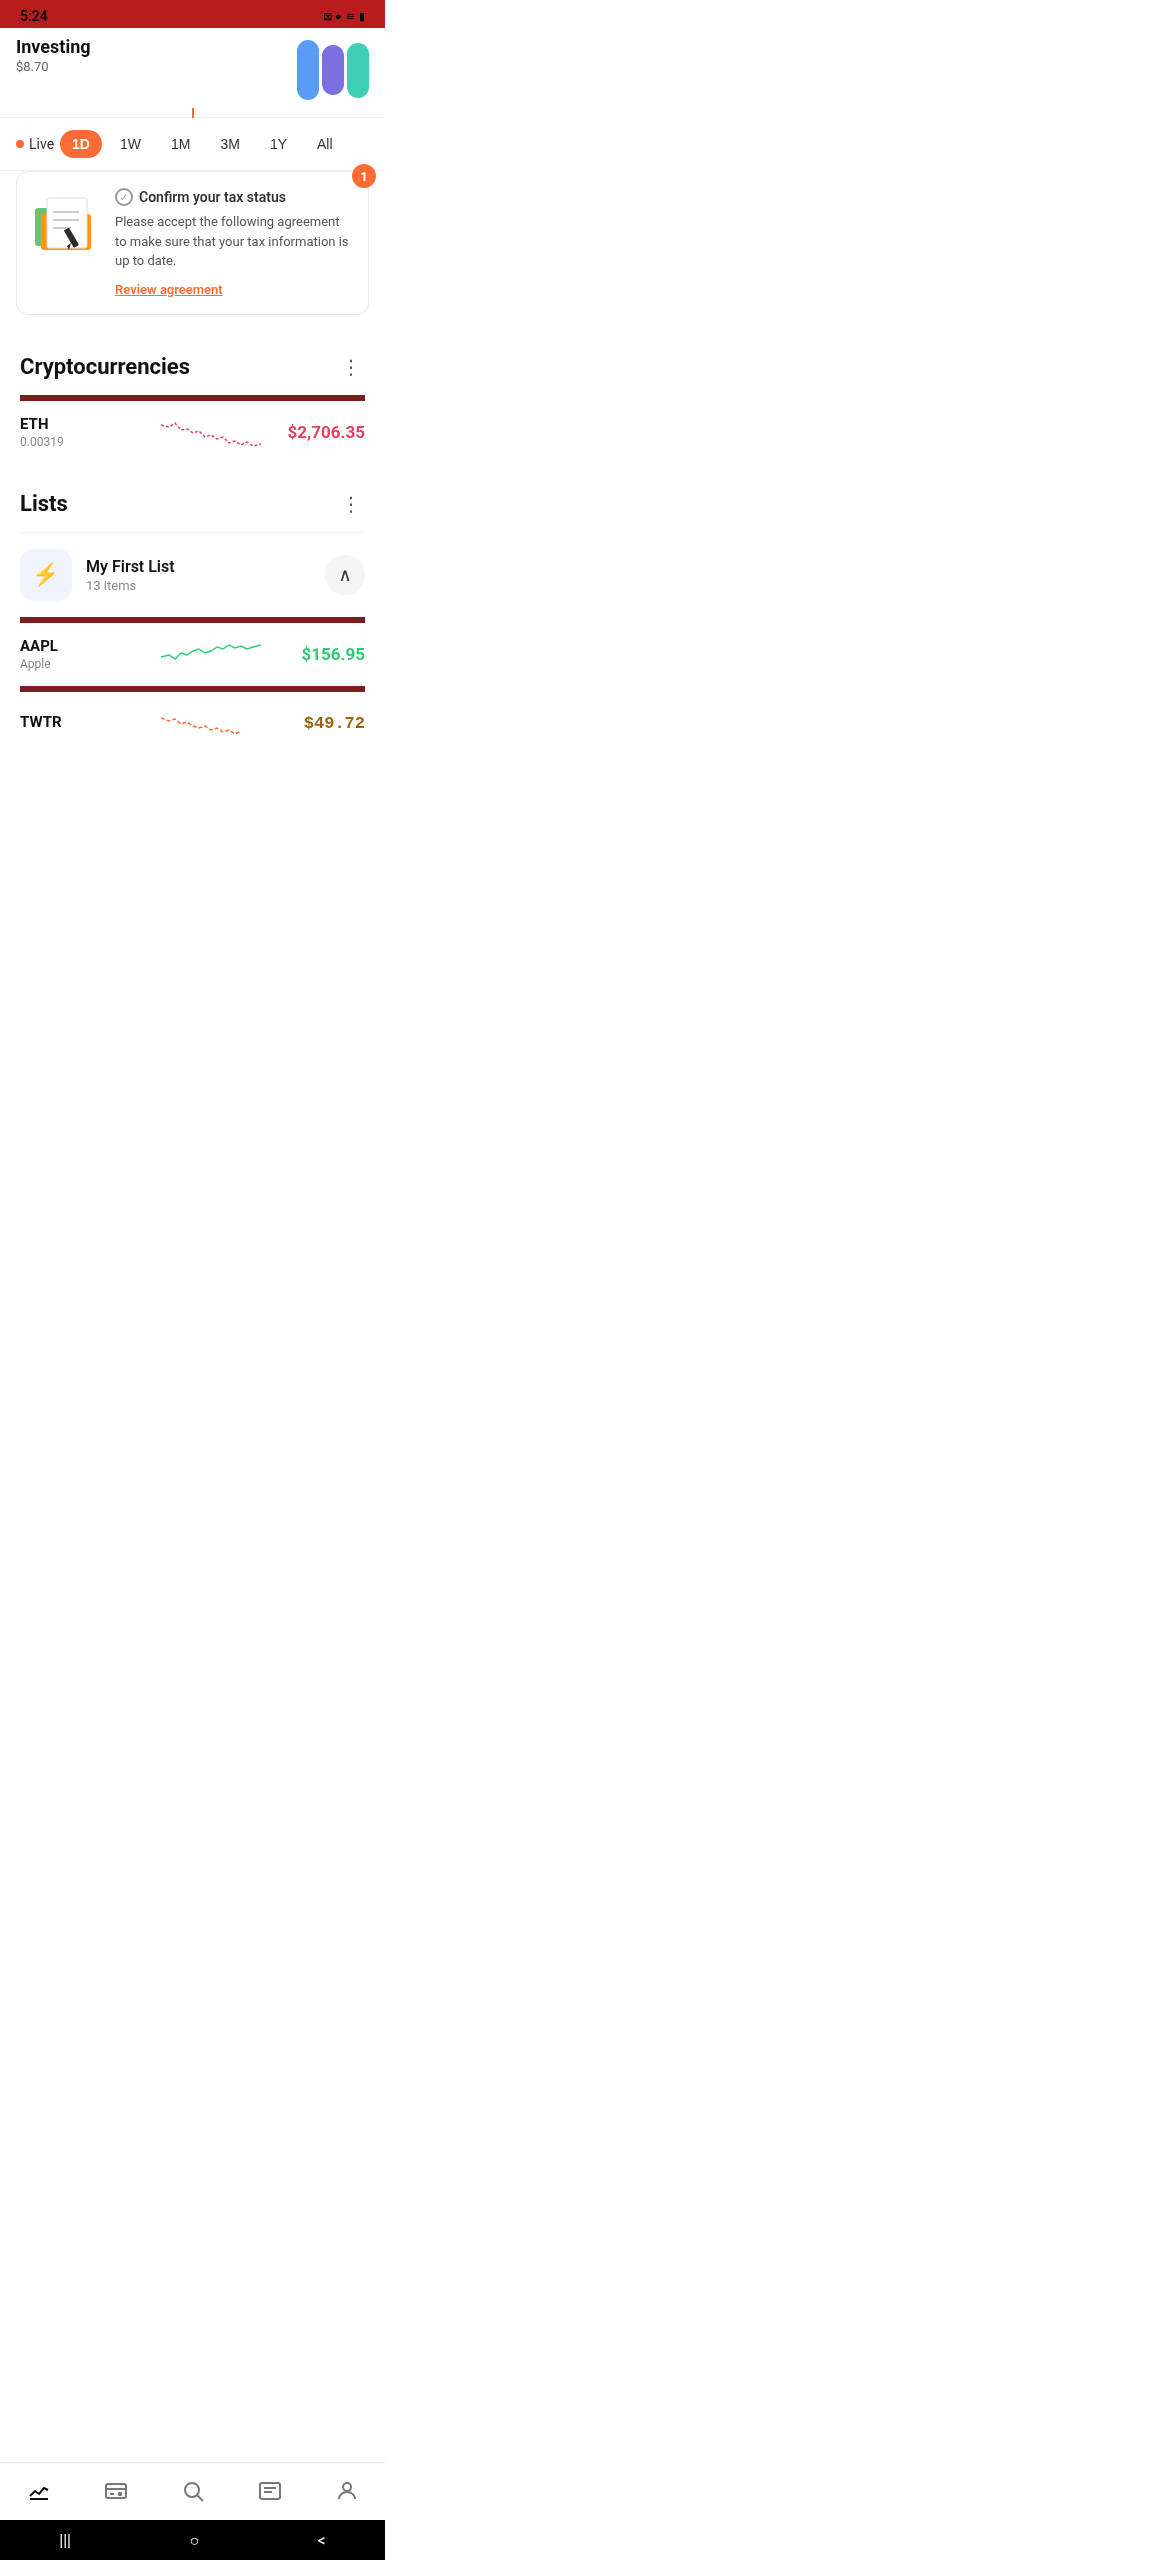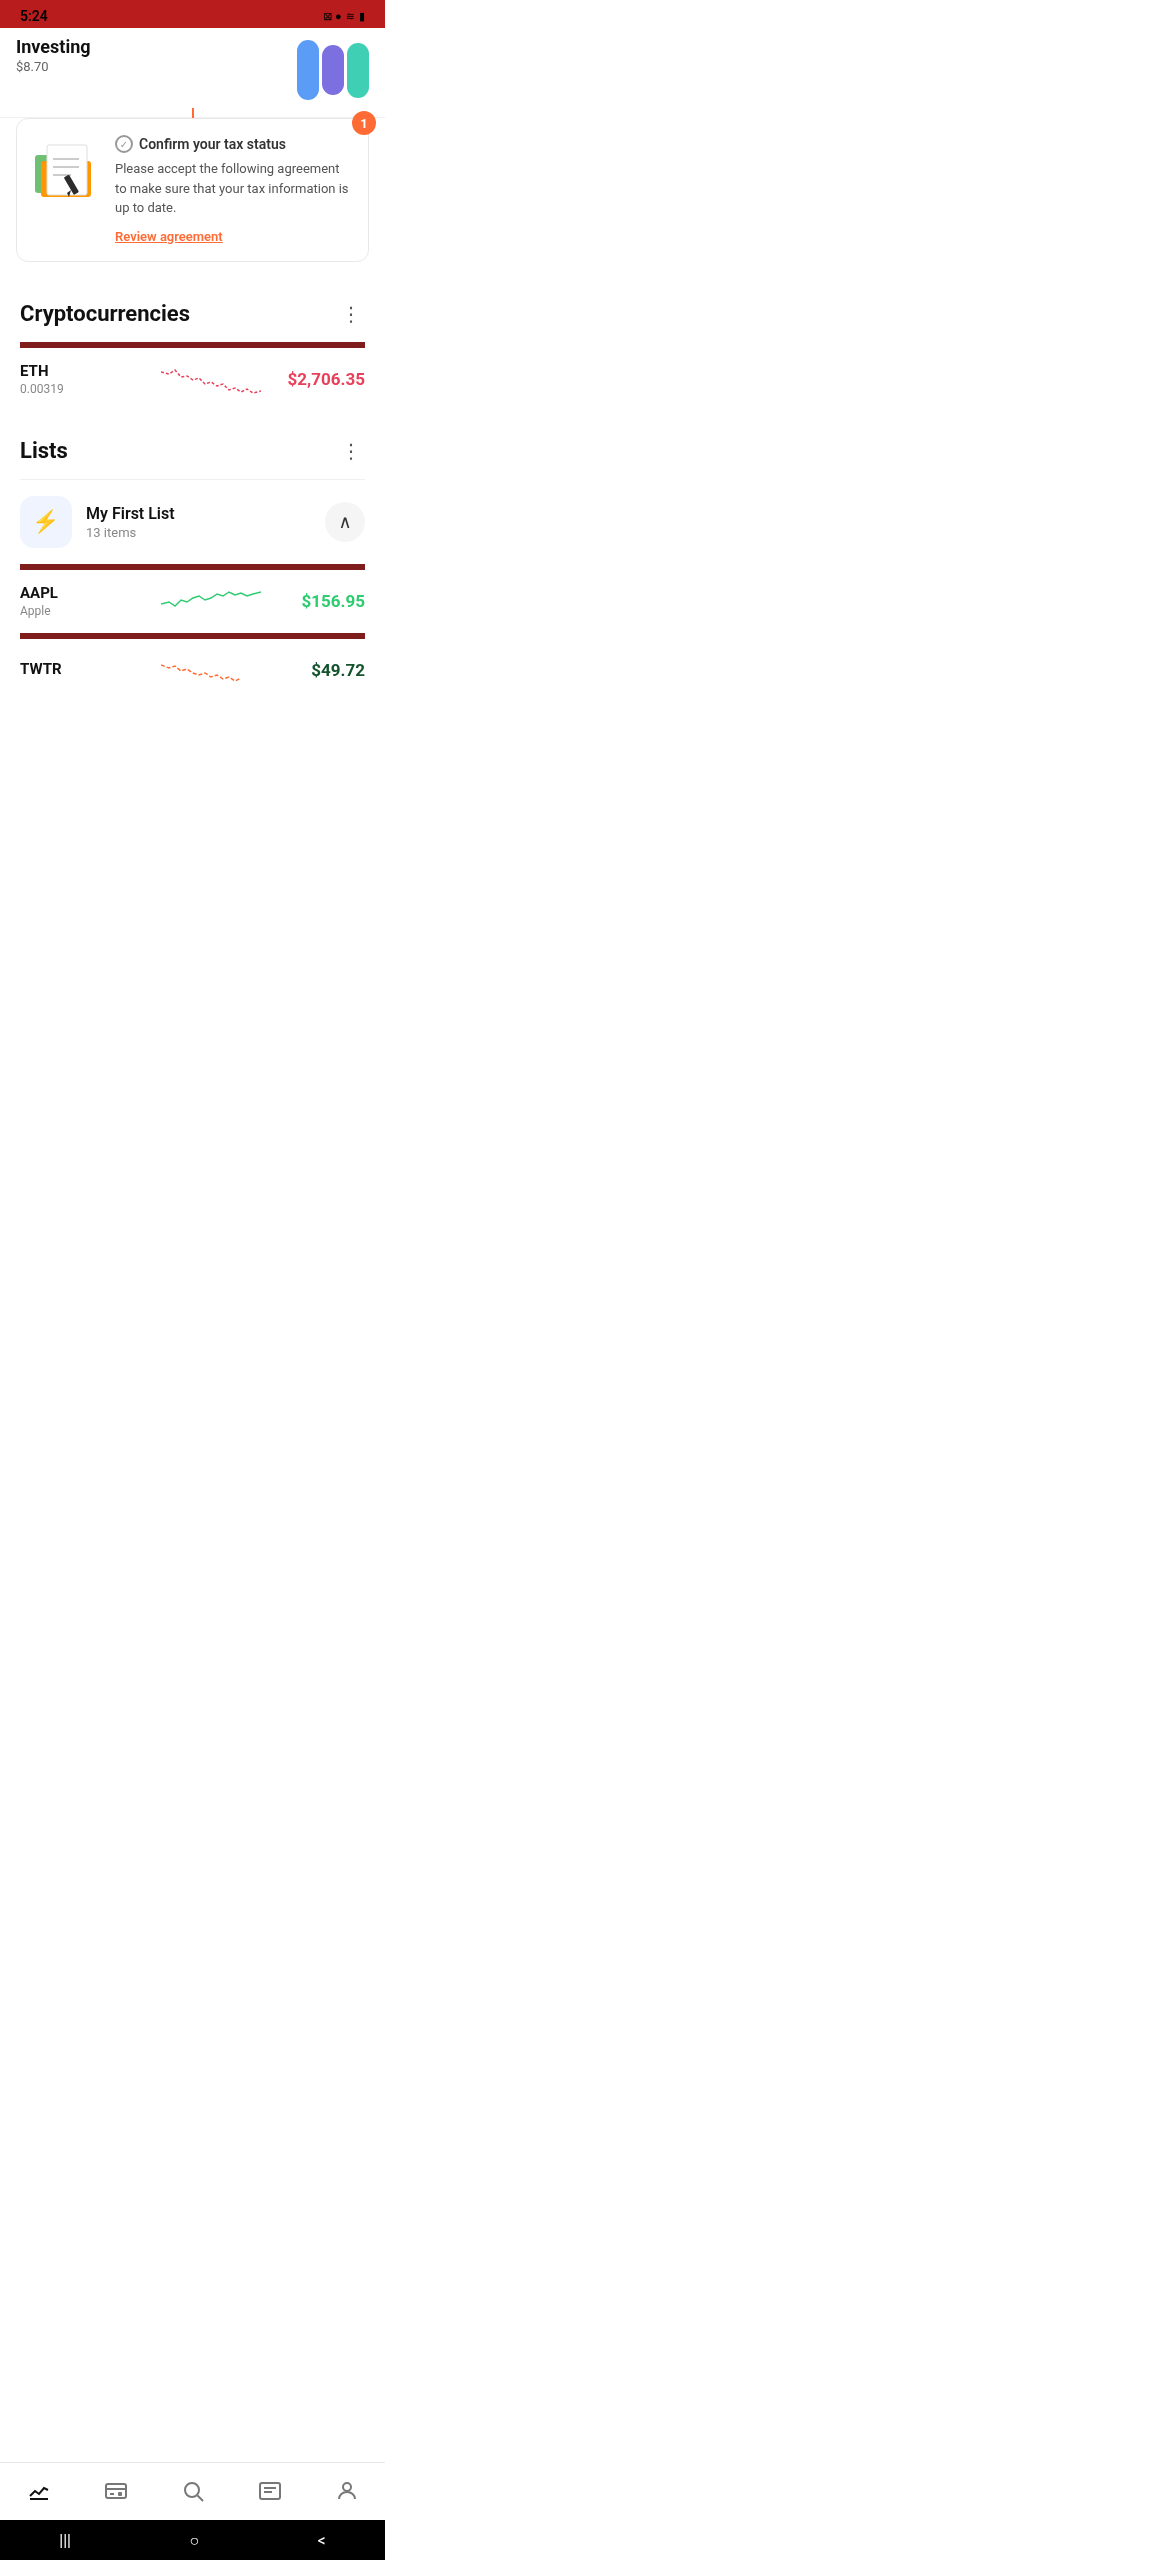--- a/index.html
+++ b/index.html
@@ -268,21 +268,21 @@
     .asset-price {
       text-align: right;
       min-width: 90px;
     }
     .asset-price-value {
       font-size: 17px;
       font-weight: 700;
     }
     .price-red { color: #e8405a; }
     .price-green { color: #2ecc71; }
-    .price-orange { color: #14532d; }
+    .price-orange { color: #a16207; font-family: Liberation Mono, monospace; }
 
     
     .lists-section {
       padding: 0 20px;
     }
     .list-item-card {
       display: flex;
       align-items: center;
       padding: 16px 0;
       border-top: 1px solid #f0f0f0;
@@ -397,20 +397,32 @@
       <div class="avatar-bar avatar-bar-1"></div>
       <div class="avatar-bar avatar-bar-2"></div>
       <div class="avatar-bar avatar-bar-3"></div>
     </div>
   </div>
 
   <div class="chart-area">
     <div class="chart-line"></div>
   </div>
 
+  <div class="time-filters">
+    <div class="filter-live">
+      <span class="live-dot"></span>
+      <span>Live</span>
+    </div>
+    <button class="filter-btn active">1D</button>
+    <button class="filter-btn">1W</button>
+    <button class="filter-btn">1M</button>
+    <button class="filter-btn">3M</button>
+    <button class="filter-btn">1Y</button>
+    <button class="filter-btn">All</button>
+  </div>
 
 
   <div class="alert-card">
 
     <div class="alert-image">
       <svg width="70" height="70" viewBox="0 0 70 70">
 
         <rect x="2" y="20" width="52" height="38" rx="3" fill="#4CAF50" opacity="0.8"></rect>
 
         <rect x="8" y="26" width="50" height="36" rx="3" fill="#FF9800"></rect>

